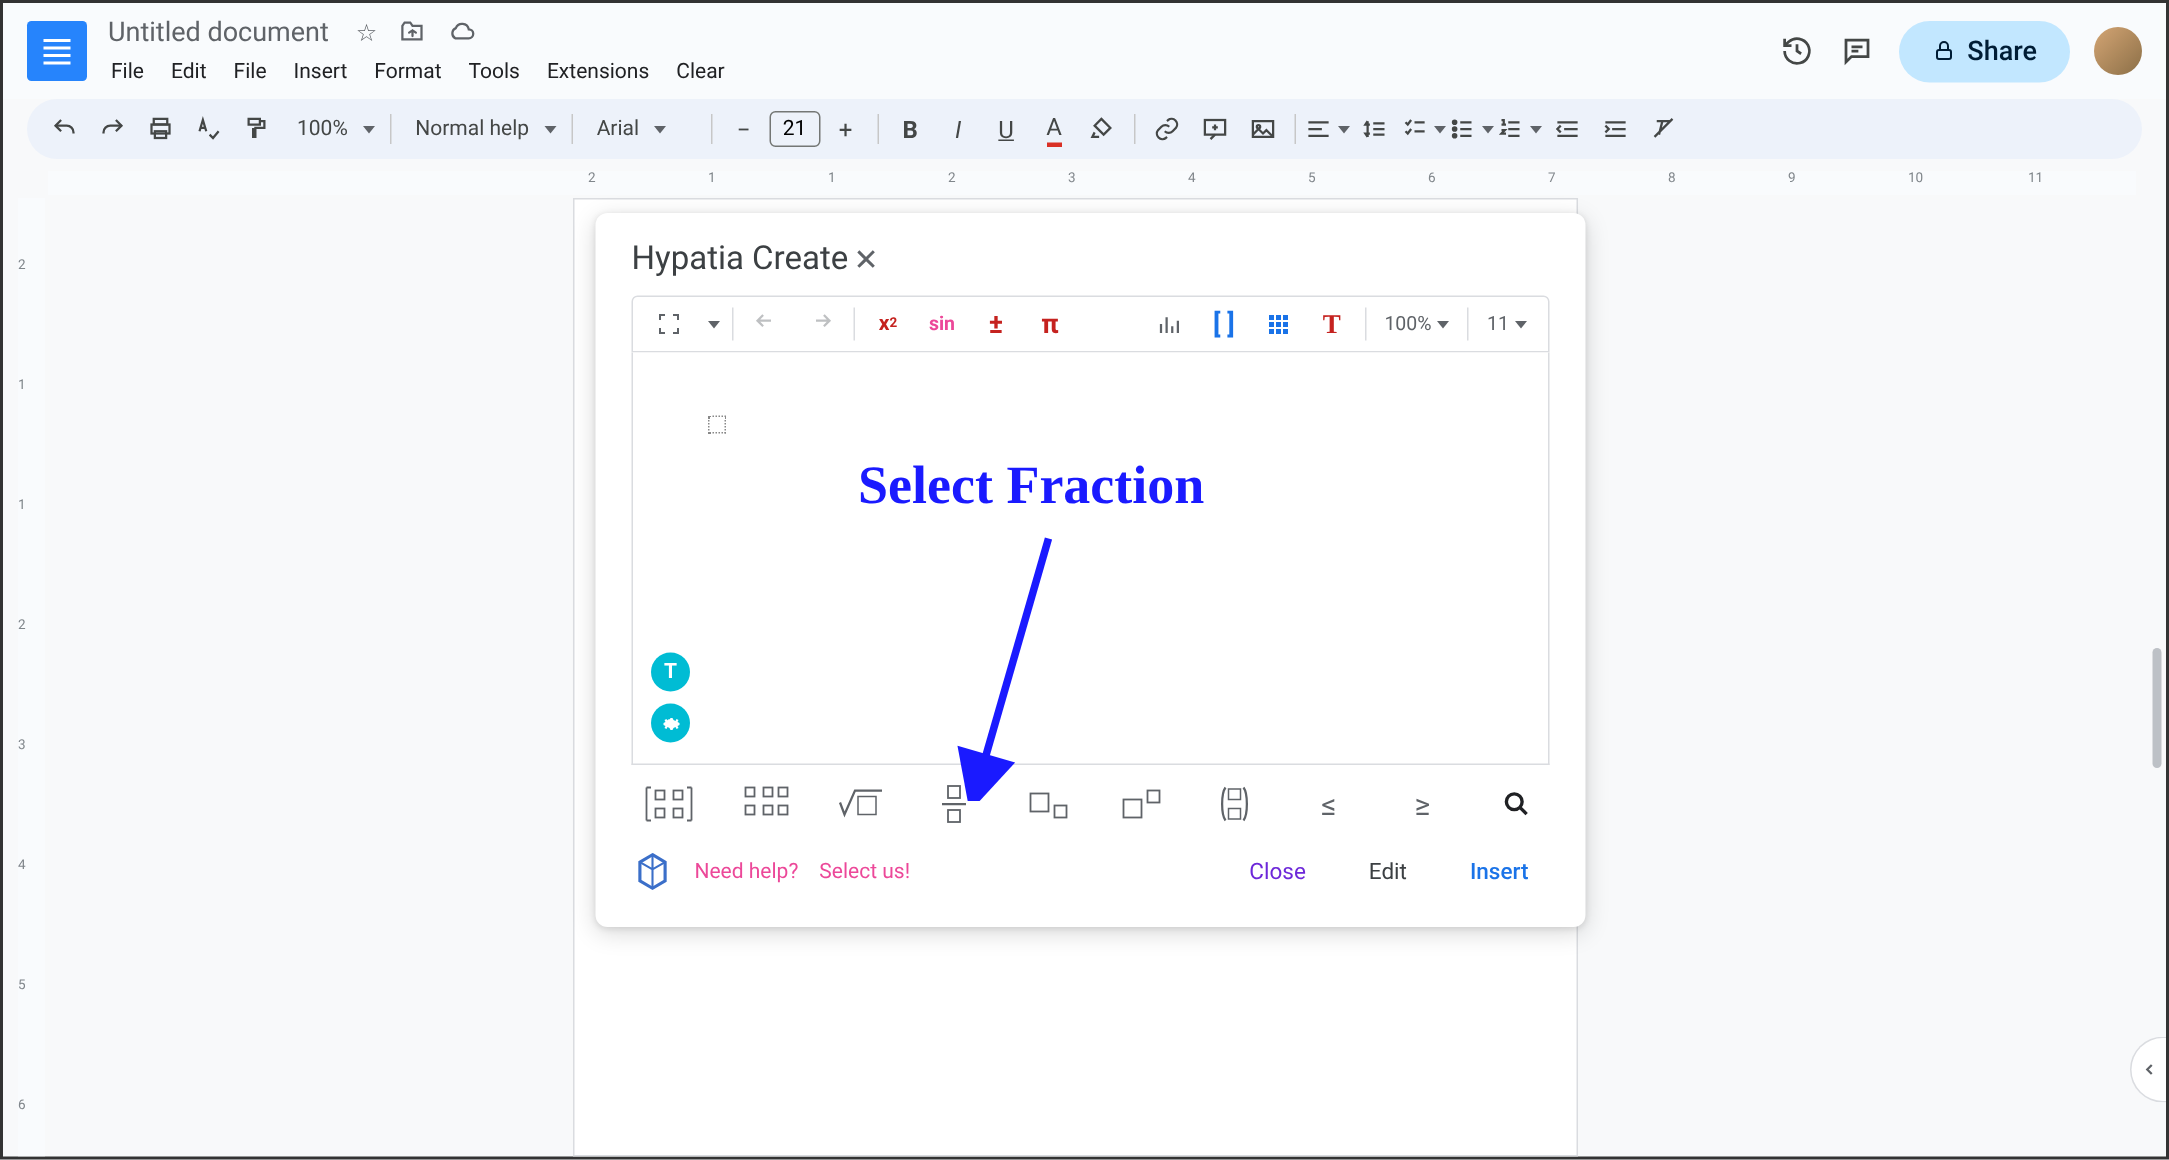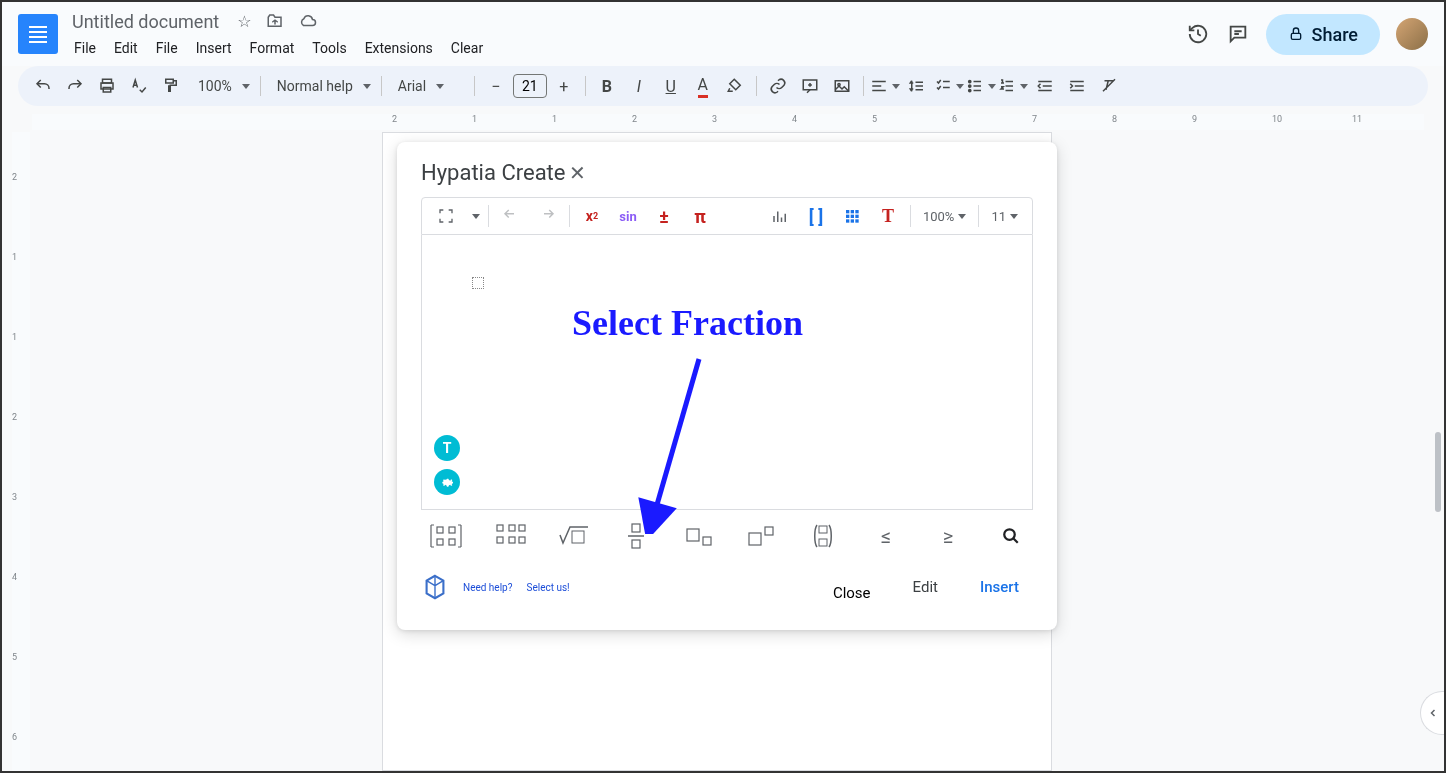--- a/index.html
+++ b/index.html
@@ -50,24 +50,24 @@
   .mt-btn { width: 32px; height: 28px; display: flex; align-items: center; justify-content: center; cursor: pointer; border-radius: 3px; color: #5f6368; font-size: 14px; }
   .mt-sep { width: 1px; height: 22px; background: #dadce0; margin: 0 2px; }
   .modal-canvas { margin: 0 24px; border: 1px solid #dadce0; border-top: none; height: 275px; position: relative; background: white; }
   .canvas-placeholder { position: absolute; top: 42px; left: 50px; width: 12px; height: 12px; border: 1px dotted #888; }
   .side-btns { position: absolute; left: 12px; bottom: 14px; display: flex; flex-direction: column; gap: 8px; }
   .side-btn { width: 26px; height: 26px; background: #00bcd4; border-radius: 50%; color: white; display: flex; align-items: center; justify-content: center; font-size: 14px; font-weight: bold; cursor: pointer; }
   .modal-templates { margin: 12px 24px 0 24px; display: flex; align-items: center; gap: 30px; padding: 0 6px; }
   .tmpl { width: 42px; height: 28px; display: flex; align-items: center; justify-content: center; cursor: pointer; color: #5f6368; font-size: 18px; position: relative; }
   .modal-footer { display: flex; align-items: center; padding: 14px 24px 20px 24px; gap: 14px; }
   .hypatia-logo { width: 28px; height: 28px; position: relative; }
-  .footer-link { color: #1d4ed8; font-size: 10px; cursor: pointer; }
+  .footer-link { color: #ec4899; font-size: 14px; cursor: pointer; }
   .footer-spacer { flex: 1; }
   .footer-btn { background: none; border: none; font-size: 15px; padding: 8px 14px; cursor: pointer; border-radius: 4px; }
-  .footer-btn.close-b { color: #000000; margin-top: 12px; }
+  .footer-btn.close-b { color: #6d28d9; }
   .footer-btn.clear-b { color: #3c4043; }
   .footer-btn.insert-b { color: #1a73e8; font-weight: 500; }
 
   
   .annotation { position: absolute; pointer-events: none; z-index: 20; }
   .ann-text { position: absolute; top: 300px; left: 570px; font-family: "Segoe Script", "Comic Sans MS", cursive; font-size: 36px; color: #1a1aff; font-weight: bold; }
   .ann-arrow { position: absolute; top: 352px; left: 632px; }
 
   
   .side-collapse { position: absolute; right: 0; bottom: 36px; width: 24px; height: 44px; background: white; border: 1px solid #dadce0; border-right: none; border-radius: 22px 0 0 22px; display: flex; align-items: center; justify-content: center; color: #5f6368; cursor: pointer; }
@@ -354,21 +354,21 @@
           <path d="M9 14L4 9l5-5M4 9h12"></path>
         </svg>
       </div>
     <div class="mt-btn" style="opacity:0.4">
         <svg width="18" height="18" viewBox="0 0 24 24" fill="none" stroke="#5f6368" stroke-width="2">
           <path d="M15 14l5-5-5-5M20 9H8"></path>
         </svg>
       </div>
     <div class="mt-sep"></div>
     <div class="mt-btn" style="color:#c5221f;font-weight:bold">x<sup style="font-size:9px">2</sup></div>
-    <div class="mt-btn" style="color:#8b5cf6;font-weight:bold;font-size:13px">sin</div>
+    <div class="mt-btn" style="color:#ec4899;font-weight:bold;font-size:13px">sin</div>
     <div class="mt-btn" style="color:#c5221f;font-weight:bold;font-size:18px">±</div>
     <div class="mt-btn" style="color:#c5221f;font-weight:bold;font-size:18px">π</div>
     <div style="flex:1"></div>
     <div class="mt-btn">
         <svg width="18" height="18" viewBox="0 0 24 24" fill="none" stroke="#5f6368" stroke-width="2">
           <path d="M4 20V12M9 20V6M14 20V14M19 20V9"></path>
         </svg>
       </div>
     <div class="mt-btn" style="color:#1a73e8;font-weight:bold;font-size:18px">[ ]</div>
     <div class="mt-btn">

